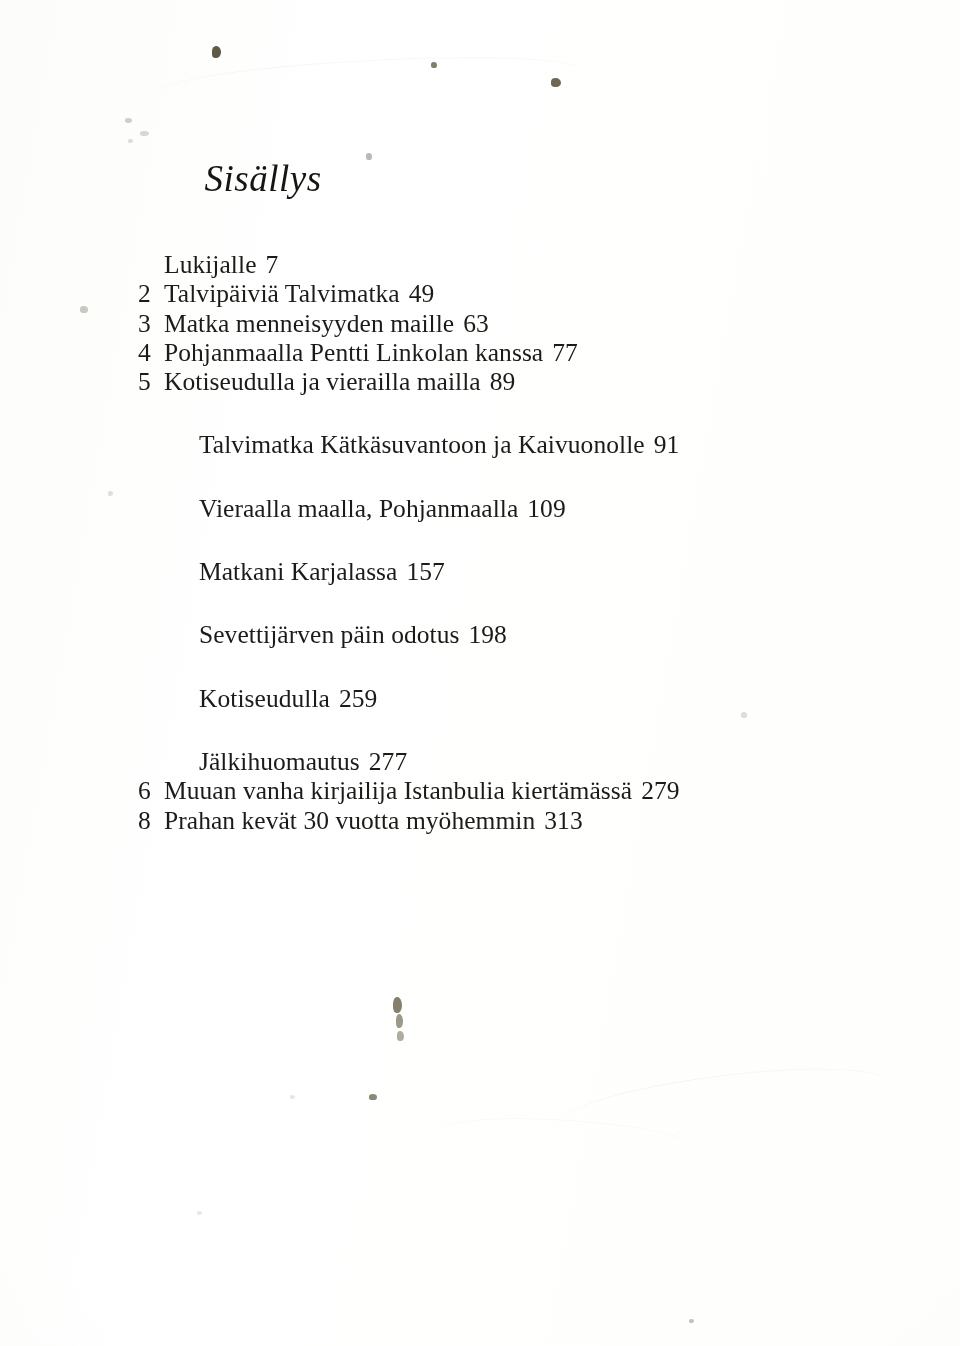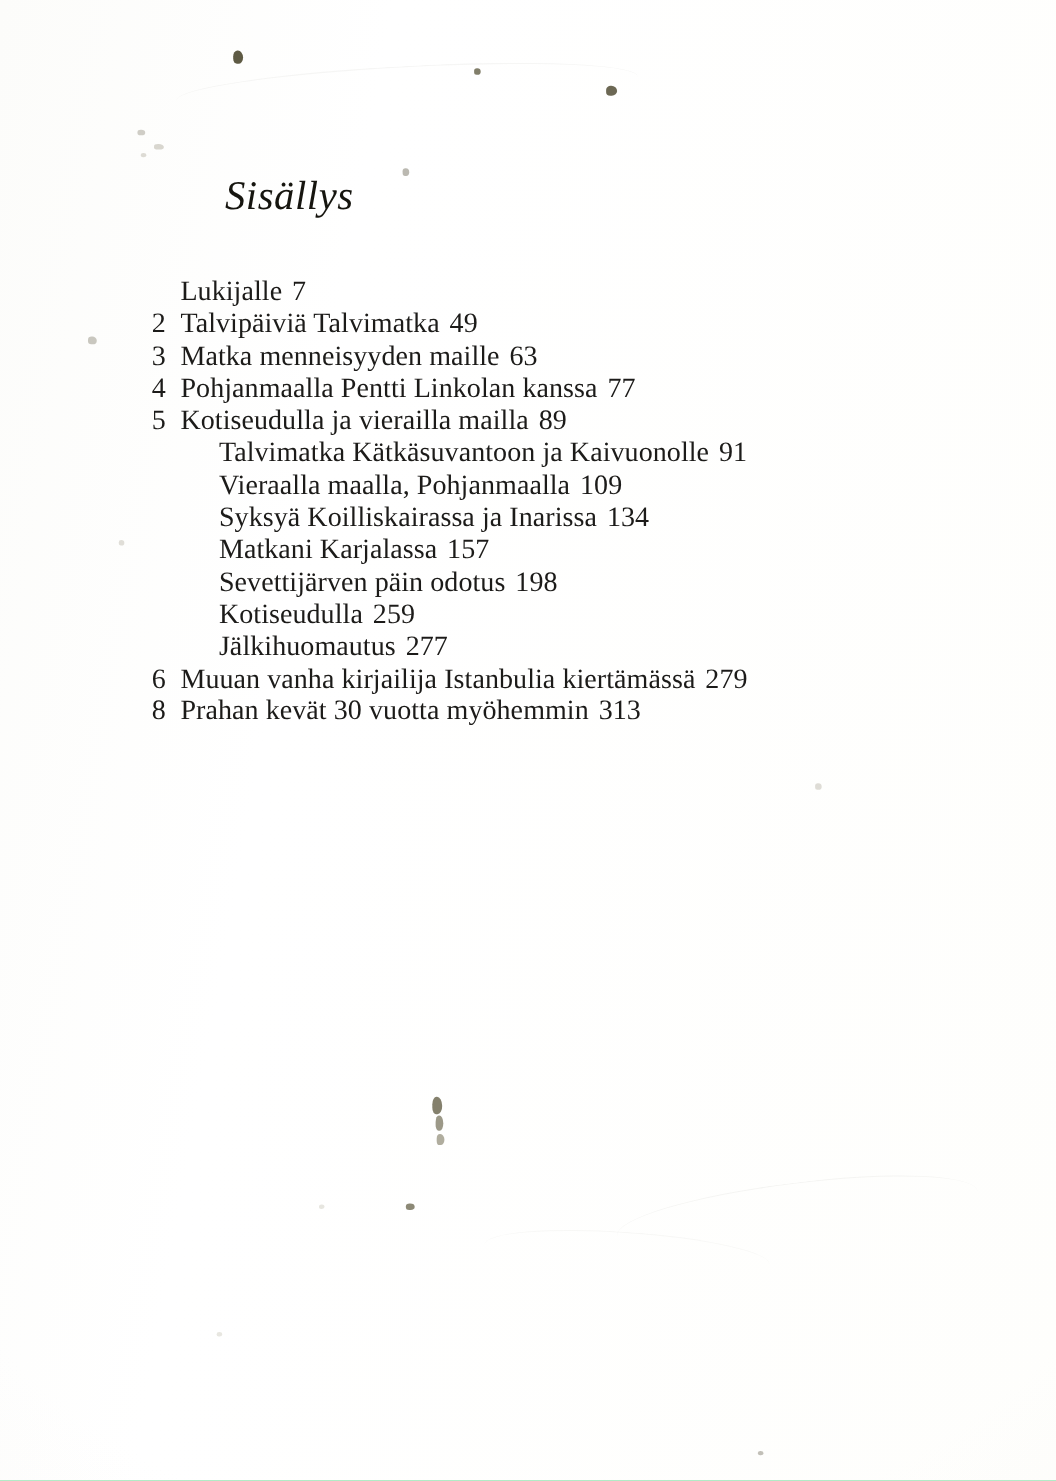--- a/index.html
+++ b/index.html
@@ -5,21 +5,21 @@
   html, body {
     margin: 0;
     padding: 0;
     background: #ffffff;
   }
 
   .page {
     position: relative;
     width: 960px;
     height: 1346px;
-    background: #22c55e;
+    background: #14b8a6;
     overflow: hidden;
     font-family: "Liberation Serif", "DejaVu Serif", serif;
     color: #1c1b19;
   }
 
   
   .paper-tint {
     position: absolute;
     inset: 0;
     background:
@@ -56,20 +56,21 @@
     display: block;
     font-size: 25.5px;
     line-height: 29.3px;
     white-space: nowrap;
     color: #1c1b19;
     letter-spacing: 0.05px;
   }
 
   .toc-entry.sub {
     padding-left: 61px;
+    margin-top: 34px;
   }
 
   .toc-num {
     display: inline-block;
     min-width: 26px;
   }
 
   .toc-page {
     margin-left: 9px;
   }
@@ -99,21 +100,20 @@
   <div class="toc-heading">Sisällys</div>
 
   <div class="toc-list">
       <div class="toc-entry"><span class="toc-num"></span><span>Lukijalle</span><span class="toc-page">7</span></div>
       <div class="toc-entry"><span class="toc-num">2</span><span>Talvipäiviä Talvimatka</span><span class="toc-page">49</span></div>
       <div class="toc-entry"><span class="toc-num">3</span><span>Matka menneisyyden maille</span><span class="toc-page">63</span></div>
       <div class="toc-entry"><span class="toc-num">4</span><span>Pohjanmaalla Pentti Linkolan kanssa</span><span class="toc-page">77</span></div>
       <div class="toc-entry"><span class="toc-num">5</span><span>Kotiseudulla ja vierailla mailla</span><span class="toc-page">89</span></div>
       <div class="toc-entry sub"><span>Talvimatka Kätkäsuvantoon ja Kaivuonolle</span><span class="toc-page">91</span></div>
       <div class="toc-entry sub"><span>Vieraalla maalla, Pohjanmaalla</span><span class="toc-page">109</span></div>
-      <div class="toc-entry sub"><span>Syksyä Koilliskairassa ja Inarissa</span><span class="toc-page">134</span></div>
       <div class="toc-entry sub"><span>Matkani Karjalassa</span><span class="toc-page">157</span></div>
       <div class="toc-entry sub"><span>Sevettijärven päin odotus</span><span class="toc-page">198</span></div>
       <div class="toc-entry sub"><span>Kotiseudulla</span><span class="toc-page">259</span></div>
       <div class="toc-entry sub"><span>Jälkihuomautus</span><span class="toc-page">277</span></div>
       <div class="toc-entry"><span class="toc-num">6</span><span>Muuan vanha kirjailija Istanbulia kiertämässä</span><span class="toc-page">279</span></div>
       <div class="toc-entry"><span class="toc-num">8</span><span>Prahan kevät 30 vuotta myöhemmin</span><span class="toc-page">313</span></div>
     </div>
 
   <div class="artifact-layer">
       <div class="speck" style="left: 212px; top: 46px; width: 9px; height: 12px; background: rgb(85, 81, 58); opacity: 0.95;"></div>

